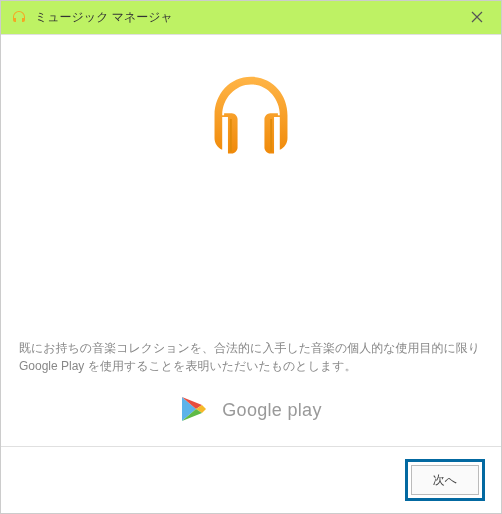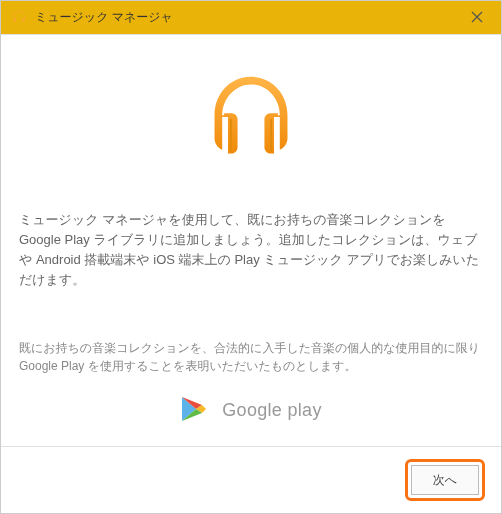--- a/index.html
+++ b/index.html
@@ -13,21 +13,21 @@
       border: 1px solid #ccc;
       display: flex;
       flex-direction: column;
     }
     .titlebar {
       height: 34px;
       display: flex;
       align-items: center;
       padding: 0 8px 0 10px;
       border-bottom: 1px solid #e0e0e0;
-      background: #eab308;
+      background: #bef264;
     }
     .titlebar-icon {
       width: 16px;
       height: 16px;
       margin-right: 8px;
       flex-shrink: 0;
     }
     .titlebar-title {
       flex: 1;
       font-size: 12px;
@@ -81,23 +81,23 @@
       color: #999;
       letter-spacing: 0.3px;
     }
     .footer {
       border-top: 1px solid #e0e0e0;
       padding: 12px 16px;
       display: flex;
       justify-content: flex-end;
     }
     .next-wrap {
-      border: 3px solid #f97316;
+      border: 3px solid #0369a1;
       padding: 3px;
-      border-radius: 6px;
+      border-radius: 0;
     }
     .next-btn {
       width: 68px;
       height: 30px;
       border: 1px solid #bbb;
       background: #fafafa;
       font-size: 12px;
       color: #444;
       cursor: pointer;
       font-family: inherit;
@@ -131,21 +131,20 @@
             <stop offset="0" stop-color="#ffb547"></stop>
             <stop offset="1" stop-color="#f08a0a"></stop>
           </linearGradient>
         </defs>
         <path fill="url(#og)" d="M50 6C28 6 12 24 12 46v24c0 5 3 10 8 12V48h6v38h4c3 0 6-3 6-6V50c0-3-3-6-6-6h-8v2h-2v0c0-18 14-32 30-32s30 14 30 32v0h-2v-2h-8c-3 0-6 3-6 6v30c0 3 3 6 6 6h4V48h6v34c5-2 8-7 8-12V46C88 24 72 6 50 6z"></path>
         <path fill="#e08b0b" d="M28 50h2v34h-2zM70 50h2v34h-2z"></path>
       </svg>
     </span>
   </div>
 
-  <p class="main-text">ミュージック マネージャを使用して、既にお持ちの音楽コレクションを Google Play ライブラリに追加しましょう。追加したコレクションは、ウェブや Android 搭載端末や iOS 端末上の Play ミュージック アプリでお楽しみいただけます。</p>
 
   <div class="spacer"></div>
 
   <p class="legal-text">既にお持ちの音楽コレクションを、合法的に入手した音楽の個人的な使用目的に限り Google Play を使用することを表明いただいたものとします。</p>
 
   <div class="brand">
     <span>
       <svg width="26" height="28" viewBox="0 0 26 28">
         <path fill="#5cb3ea" d="M2 2l14 12L2 26V2z"></path>
         <path fill="#e84d3d" d="M2 2l20 8-6 4L2 2z"></path>

